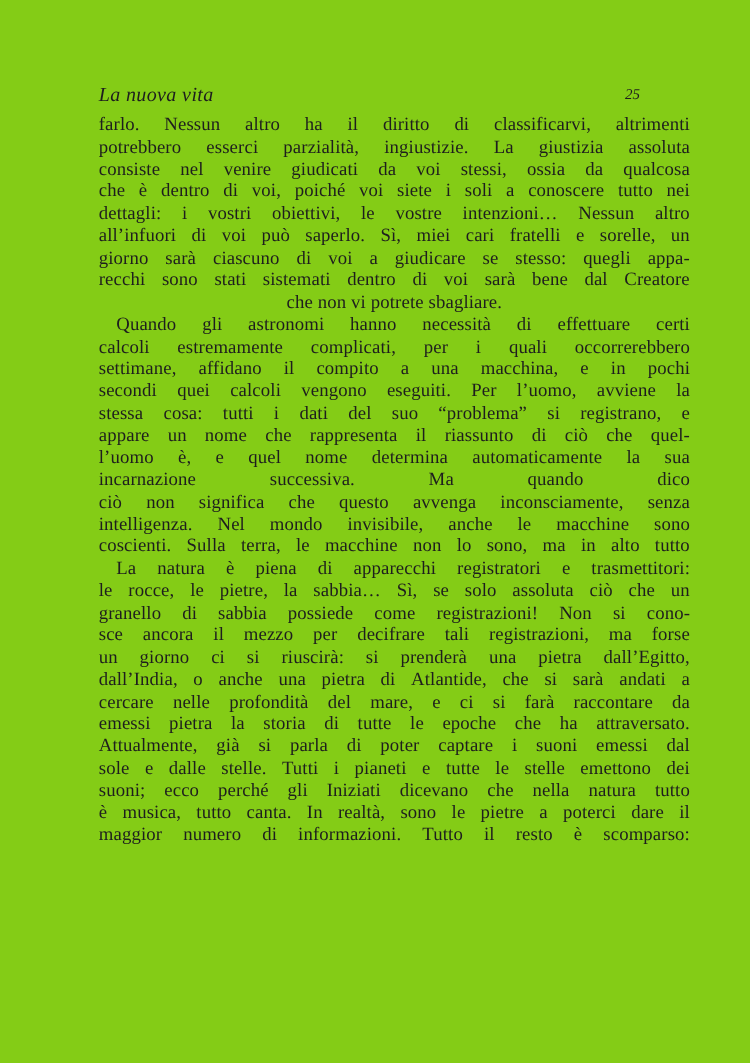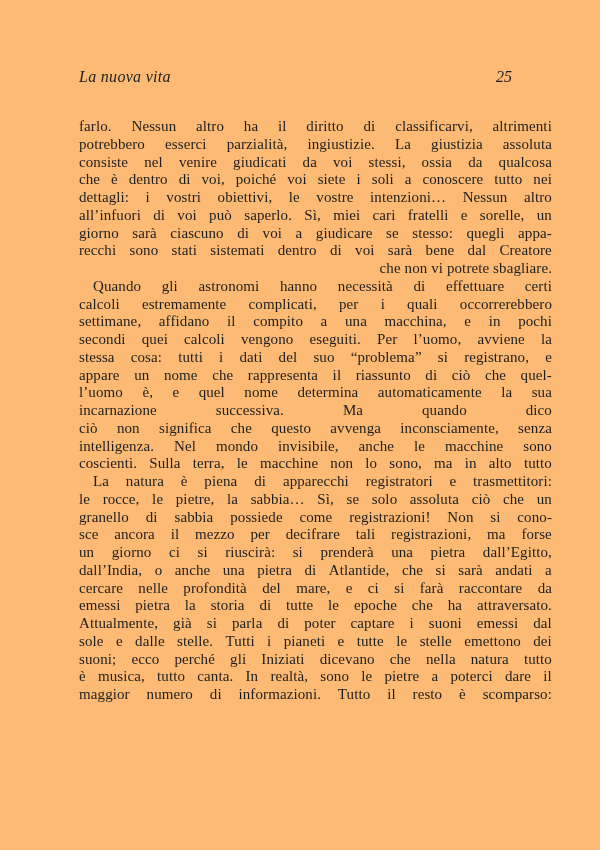--- a/index.html
+++ b/index.html
@@ -4,21 +4,21 @@
 <style>
   html, body {
     margin: 0;
     padding: 0;
     background: #ffffff;
   }
   .page {
     position: relative;
     width: 600px;
     height: 850px;
-    background: #fdba74;
+    background: #84cc16;
     color: #1e1e1e;
     font-family: "Liberation Serif", serif;
     overflow: hidden;
   }
   .running-header {
     position: absolute;
     left: 79px;
     top: 68px;
     width: 473px;
     height: 20px;
@@ -30,41 +30,41 @@
     font-style: italic;
     font-size: 16px;
     letter-spacing: 0.3px;
     white-space: nowrap;
   }
   .folio {
     position: absolute;
     right: 40px;
     top: 0;
     font-style: italic;
-    font-size: 16px;
+    font-size: 12px;
   }
   .page-body {
     position: absolute;
     left: 79px;
-    top: 118px;
+    top: 92px;
     width: 473px;
   }
   .line {
     display: flex;
     flex-wrap: nowrap;
     justify-content: space-between;
     height: 17.75px;
     line-height: 17.75px;
     font-size: 15px;
     letter-spacing: 0.1px;
     white-space: nowrap;
   }
   .line.lastline {
     display: block;
-    text-align: right;
+    text-align: center;
   }
   .line.indent {
     padding-left: 14px;
   }
 </style>
 </head>
 <body>
 
 <div class="page">
   <header class="running-header">

